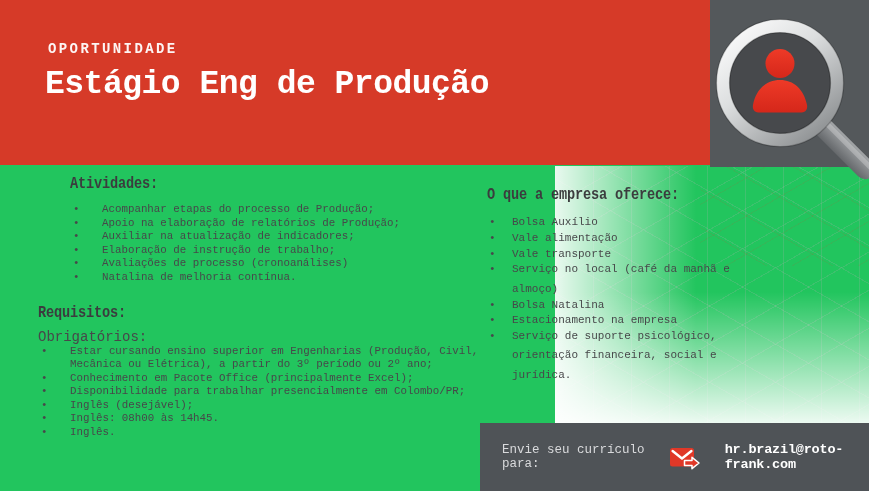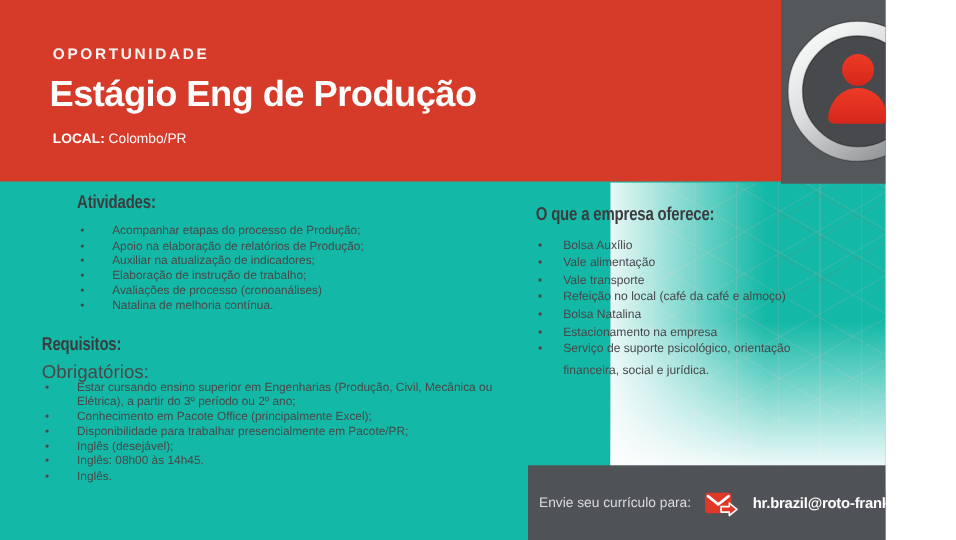--- a/index.html
+++ b/index.html
@@ -4,22 +4,22 @@
 <style>
   :root{
     --brand-red:#d63a28;
     --box-gray:#54585b;
     --footer-gray:#4f5357;
     --heading-gray:#3b3c3e;
     --body-gray:#47484a;
   }
   html,body{margin:0;padding:0;background:#fff;}
   .page{
-    position:relative;width:805px;height:491px;overflow:hidden;background:#14b8a6;
-    font-family:Liberation Sans, sans-serif;
+    position:relative;width:869px;height:491px;overflow:hidden;background:#22c55e;
+    font-family:Liberation Mono, monospace;
   }
 
   
   .bg-pattern{
     position:absolute;left:555px;top:166px;width:314px;height:280px;
     background-image:
       repeating-linear-gradient(90deg, rgba(175,175,175,.22) 0 1px, transparent 1px 38px),
       repeating-linear-gradient(30deg, rgba(175,175,175,.20) 0 1px, transparent 1px 33px),
       repeating-linear-gradient(150deg, rgba(175,175,175,.20) 0 1px, transparent 1px 33px);
   }
@@ -64,51 +64,50 @@
   .activities{position:absolute;left:38px;top:174px;width:435px;margin-left:32px;}
   .requirements{position:absolute;left:38px;top:303px;width:448px;}
   .offers{position:absolute;left:487px;top:185px;width:340px;}
 
   .plainlist{list-style:none;margin:0;padding:0;font-size:10.8px;line-height:13.5px;color:var(--body-gray);}
   .plainlist li{display:flex;}
   .plainlist .b{flex:0 0 29px;padding-left:3px;}
   .plainlist .t{flex:1;}
   .activities .plainlist{margin-top:10px;}
 
-  .sub-label{font-size:17px;line-height:13.5px;color:var(--body-gray);margin-top:9px;}
+  .sub-label{font-size:14px;line-height:13.5px;color:var(--body-gray);margin-top:9px;}
   .requirements .plainlist{margin-top:0;}
 
   .offers .plainlist{margin-top:13px;font-size:11px;}
   .offers .plainlist li{line-height:19.5px;margin-top:-3.8px;}
   .offers .plainlist .b{flex:0 0 23px;padding-left:2px;}
   .offers .plainlist .t{flex:0 1 auto;max-width:252px;}
 
   
   .footer{
     position:absolute;left:480px;top:423px;width:389px;height:68px;background:var(--footer-gray);
-    display:flex;align-items:center;box-sizing:border-box;padding-left:10px;gap:12px;
+    display:flex;align-items:center;box-sizing:border-box;padding-left:22px;gap:24px;
   }
   .footer-cta{font-size:12.5px;color:#d9dadc;}
   .mail-icon{flex:0 0 auto;margin-top:2px;}
   .footer-email{font-size:13.5px;font-weight:bold;color:#fff;letter-spacing:-.2px;}
 </style>
 </head>
 <body>
 
 <div class="page">
 
   <div class="bg-pattern"></div>
   <div class="bg-pattern-warm"></div>
   <div class="bg-fade"></div>
 
   <div class="banner">
     <div class="kicker">OPORTUNIDADE</div>
     <div class="title">Estágio Eng de Produção</div>
     <div class="meta">
-      <div><span class="lbl">LOCAL:</span><span class="val"> Colombo/PR</span></div>
     </div>
   </div>
 
   <div class="photo-box"></div>
   <svg class="glass-svg" viewBox="0 0 169 215">
     <defs>
       <linearGradient id="ringGrad" x1="0" y1="0" x2="0.8" y2="1">
         <stop offset="0" stop-color="#ffffff"></stop>
         <stop offset="0.45" stop-color="#dcdedf"></stop>
         <stop offset="1" stop-color="#8f9294"></stop>
@@ -177,21 +176,21 @@
         <li>
           <span class="b">•</span>
           <span class="t">Estar cursando ensino superior em Engenharias (Produção, Civil, Mecânica ou Elétrica), a partir do 3º período ou 2º ano;</span>
         </li>
         <li>
           <span class="b">•</span>
           <span class="t">Conhecimento em Pacote Office (principalmente Excel);</span>
         </li>
         <li>
           <span class="b">•</span>
-          <span class="t">Disponibilidade para trabalhar presencialmente em Pacote/PR;</span>
+          <span class="t">Disponibilidade para trabalhar presencialmente em Colombo/PR;</span>
         </li>
         <li>
           <span class="b">•</span>
           <span class="t">Inglês (desejável);</span>
         </li>
         <li>
           <span class="b">•</span>
           <span class="t">Inglês: 08h00 às 14h45.</span>
         </li>
       </ul>
@@ -213,21 +212,21 @@
         <li>
           <span class="b">•</span>
           <span class="t">Vale alimentação</span>
         </li>
         <li>
           <span class="b">•</span>
           <span class="t">Vale transporte</span>
         </li>
         <li>
           <span class="b">•</span>
-          <span class="t">Refeição no local (café da café e almoço)</span>
+          <span class="t">Serviço no local (café da manhã e almoço)</span>
         </li>
         <li>
           <span class="b">•</span>
           <span class="t">Bolsa Natalina</span>
         </li>
         <li>
           <span class="b">•</span>
           <span class="t">Estacionamento na empresa</span>
         </li>
         <li>

